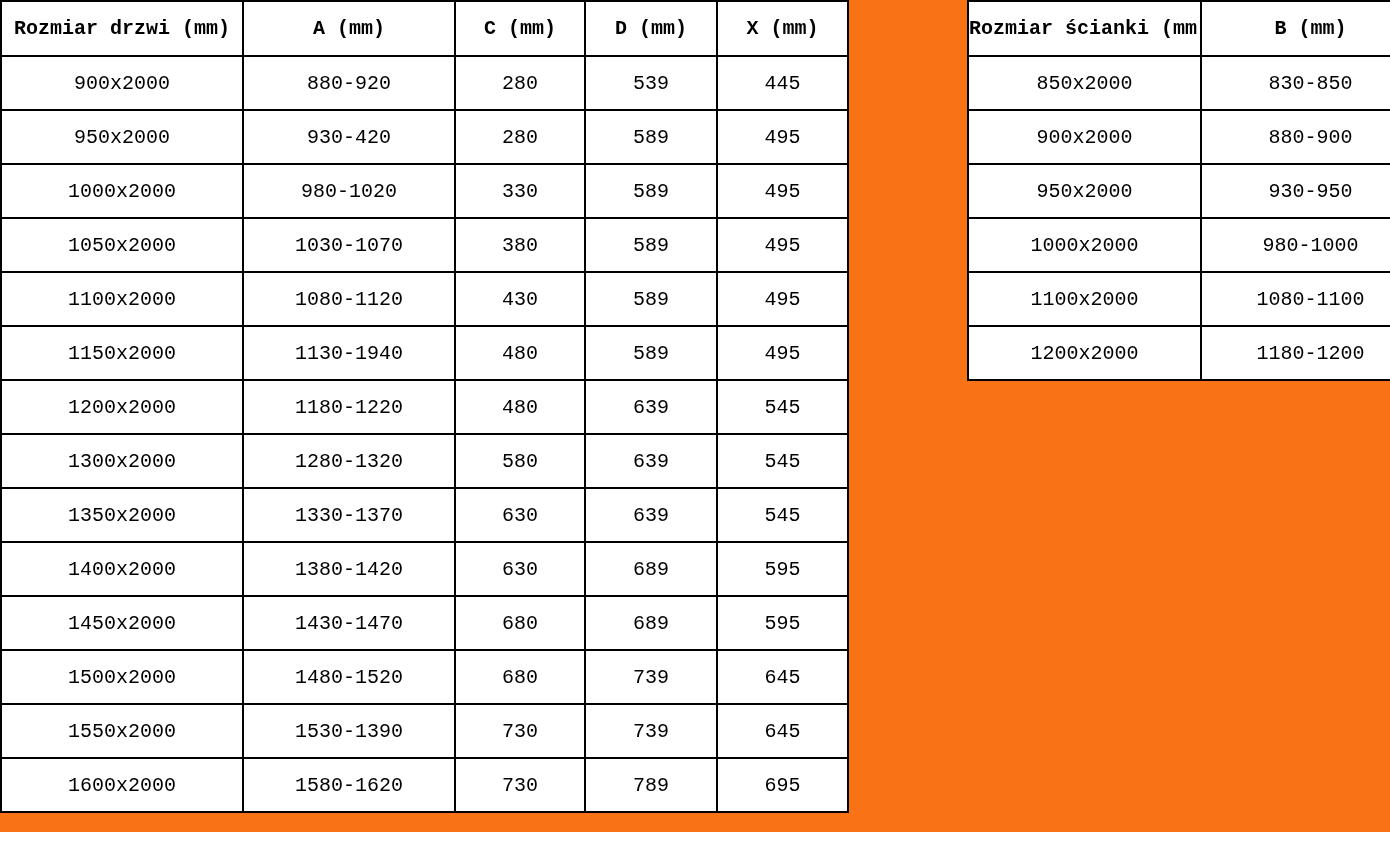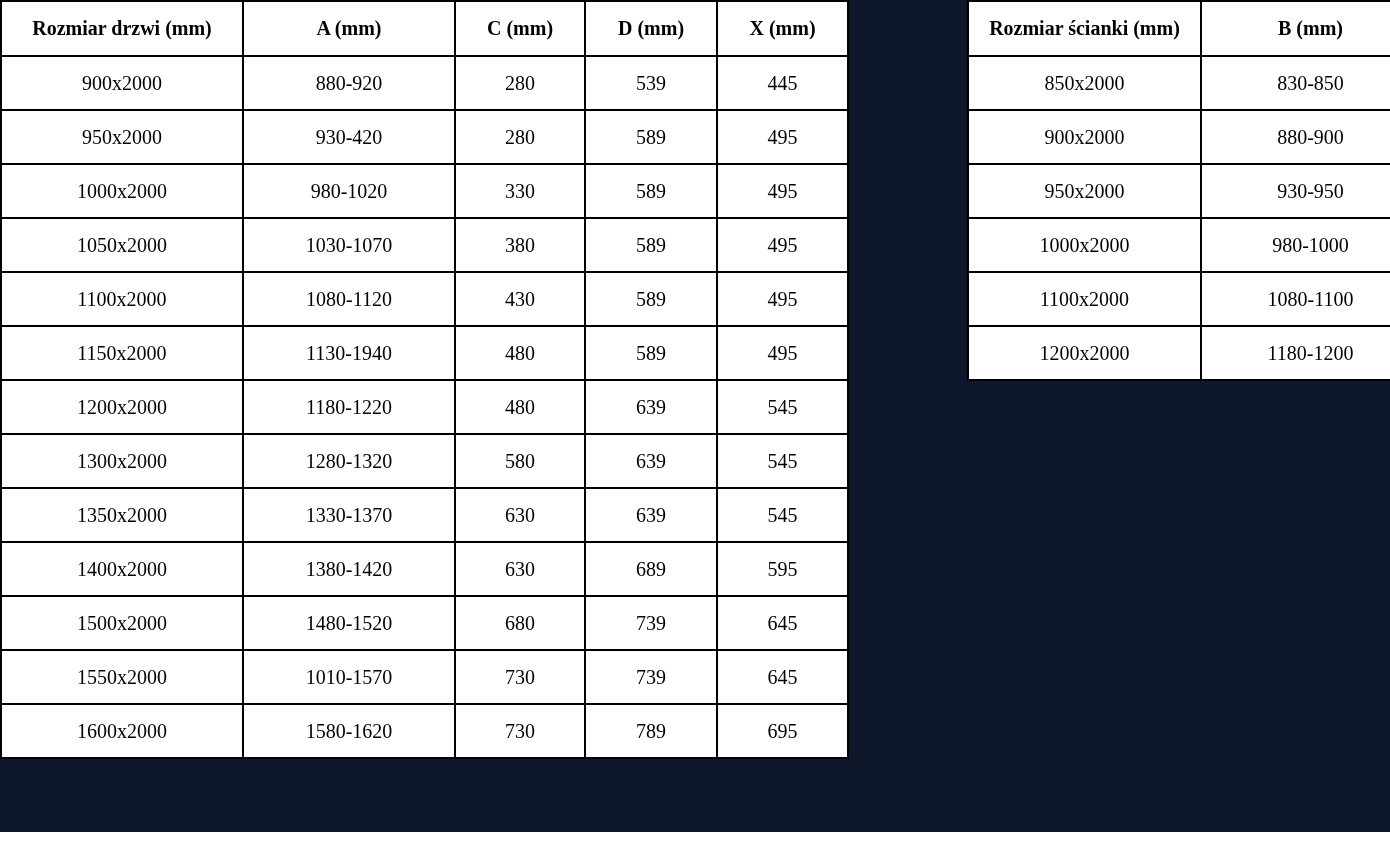--- a/index.html
+++ b/index.html
@@ -4,22 +4,22 @@
 <style>
   html, body {
     margin: 0;
     padding: 0;
     background: #ffffff;
   }
   .canvas {
     position: relative;
     width: 1390px;
     height: 832px;
-    background: #0f172a;
-    font-family: Liberation Serif, serif;
+    background: #f97316;
+    font-family: Liberation Mono, monospace;
     color: #000000;
     overflow: hidden;
   }
   table.spec-table {
     position: absolute;
     top: 0;
     border-collapse: collapse;
     table-layout: fixed;
     background: #ffffff;
   }
@@ -142,29 +142,36 @@
           <td>545</td>
         </tr>
         <tr>
           <td>1400x2000</td>
           <td>1380-1420</td>
           <td>630</td>
           <td>689</td>
           <td>595</td>
         </tr>
         <tr>
+          <td>1450x2000</td>
+          <td>1430-1470</td>
+          <td>680</td>
+          <td>689</td>
+          <td>595</td>
+        </tr>
+        <tr>
           <td>1500x2000</td>
           <td>1480-1520</td>
           <td>680</td>
           <td>739</td>
           <td>645</td>
         </tr>
         <tr>
           <td>1550x2000</td>
-          <td>1010-1570</td>
+          <td>1530-1390</td>
           <td>730</td>
           <td>739</td>
           <td>645</td>
         </tr>
         <tr>
           <td>1600x2000</td>
           <td>1580-1620</td>
           <td>730</td>
           <td>789</td>
           <td>695</td>

